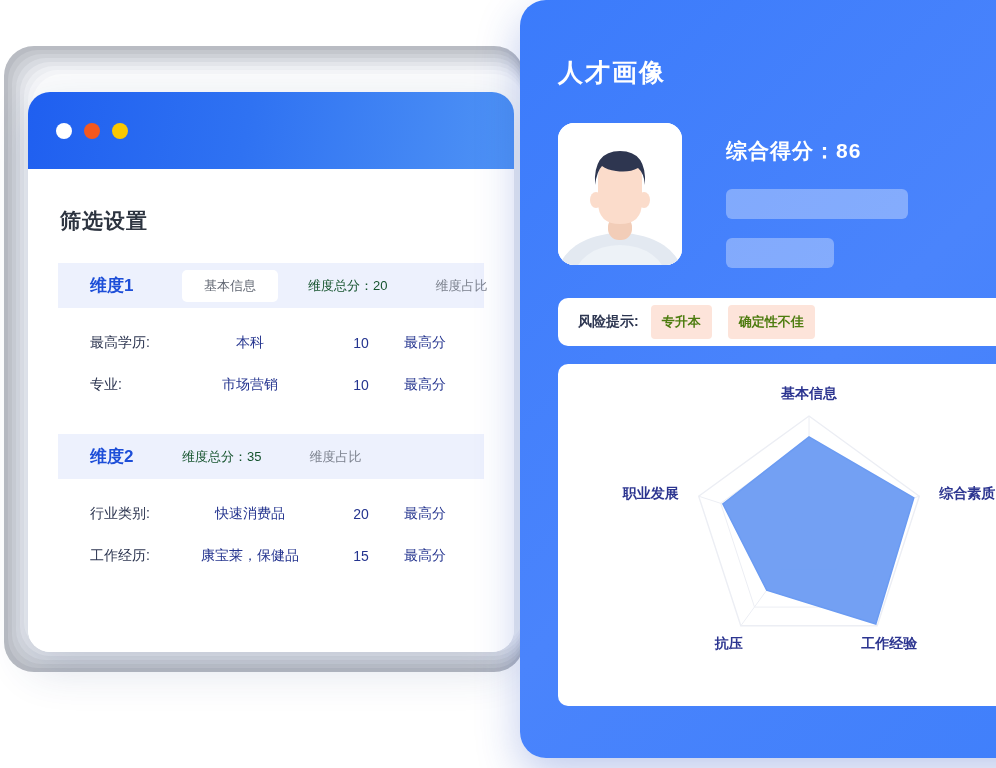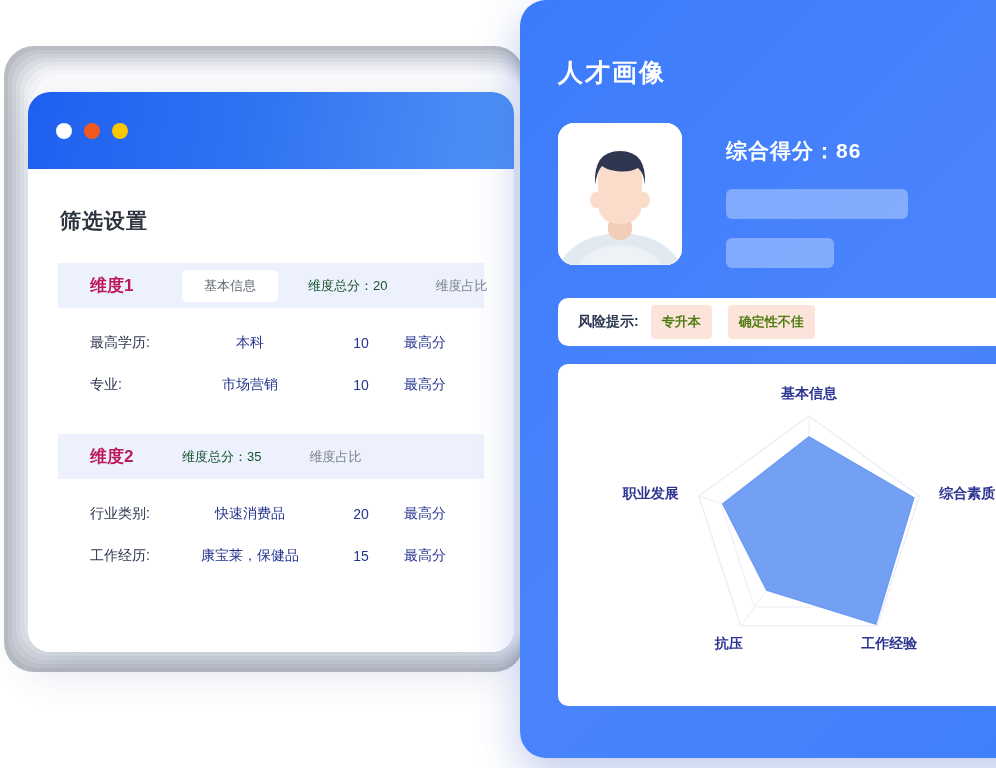--- a/index.html
+++ b/index.html
@@ -56,21 +56,21 @@
   
   .dim-group { margin-bottom: 22px; }
   .dim-header {
     background: #edf1fd;
     display: flex; align-items: center;
     height: 45px;
     padding-left: 32px;
     margin: 0 30px 0 30px;
   }
   .dim-no {
-    font-size: 17px; font-weight: 700; color: #be185d;
+    font-size: 17px; font-weight: 700; color: #1d4ed8;
     width: 92px; flex: 0 0 92px;
   }
   .dim-badge {
     background:#ffffff; border-radius: 5px;
     font-size: 13px; color:#606672;
     padding: 7px 22px; margin-right: 30px;
     white-space: nowrap;
   }
   .dim-total {
     font-size: 13px; color:#14532d; white-space: nowrap;

